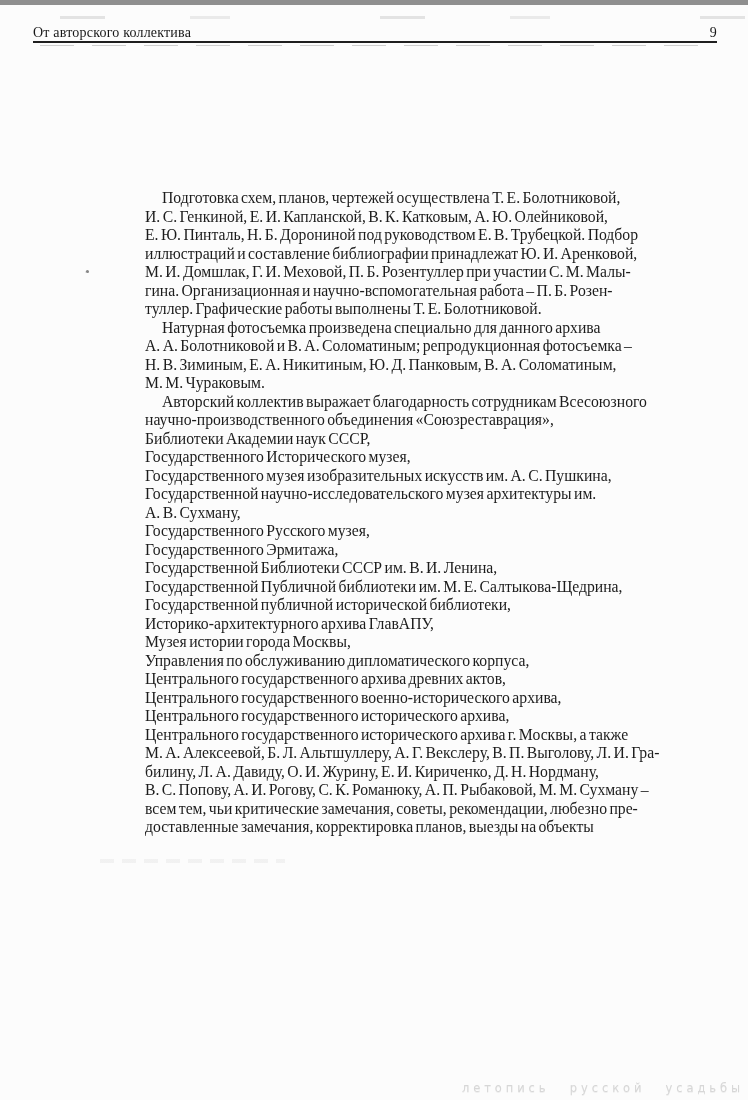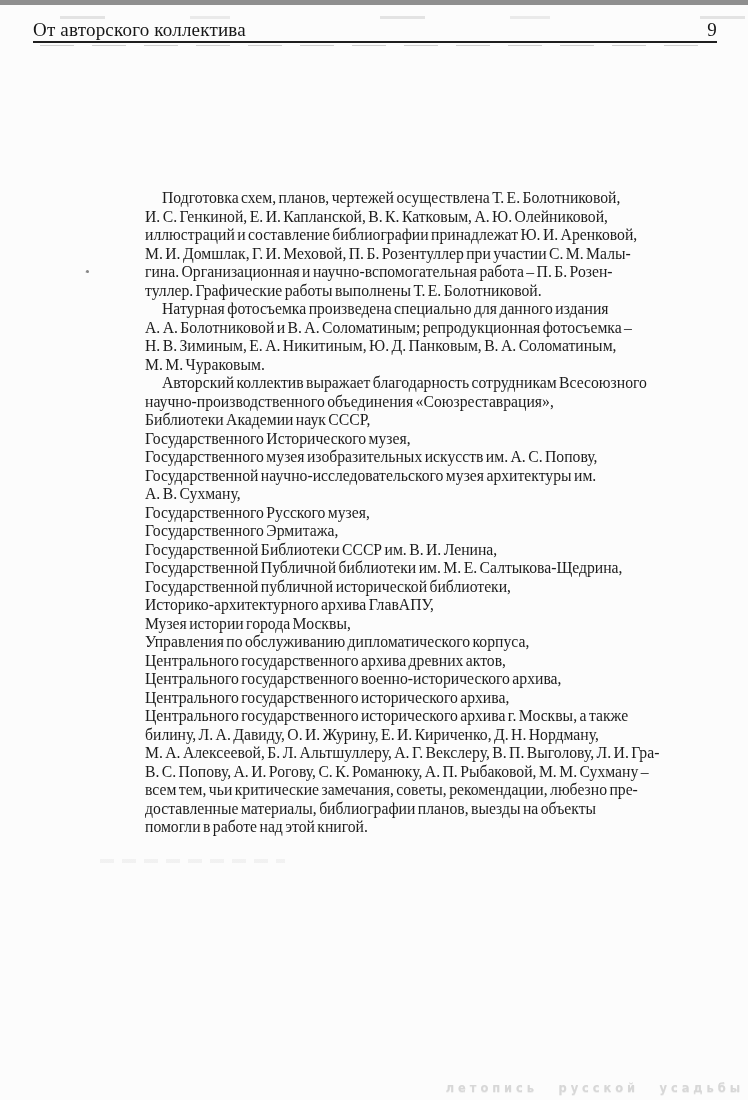--- a/index.html
+++ b/index.html
@@ -23,21 +23,21 @@
   .scan-noise{
     position:absolute;left:0;top:16px;width:748px;height:3px;
     background:repeating-linear-gradient(90deg,
       transparent 0 60px, #e3e3e3 60px 105px,
       transparent 105px 190px, #eaeaea 190px 230px,
       transparent 230px 320px);
   }
   .running-header{
     position:absolute;left:33px;top:25px;width:684px;height:16px;
     display:flex;justify-content:space-between;align-items:flex-end;
-    font-size:19px;color:#161616;letter-spacing:0.2px;
+    font-size:14px;color:#161616;letter-spacing:0.2px;
   }
   .header-rule{
     position:absolute;left:33px;top:41px;width:684px;height:2px;
     background:#1f1f1f;
   }
   .header-rule-ghost{
     position:absolute;left:40px;top:45px;width:676px;height:1px;
     background:repeating-linear-gradient(90deg,
       #cfcfcf 0 34px, transparent 34px 52px);
   }
@@ -55,21 +55,21 @@
   }
   .bleed-smudge{
     position:absolute;left:100px;top:859px;width:185px;height:4px;
     background:repeating-linear-gradient(90deg,
       #ededed 0 14px, transparent 14px 22px);
     opacity:.7;
   }
   .watermark{
     position:absolute;right:4px;bottom:5px;
     font-family:"DejaVu Sans","Liberation Sans",sans-serif;
-    font-size:11.5px;font-weight:700;
+    font-size:11.5px;font-weight:400;
     color:#d7d7d7;
     letter-spacing:0.34em;word-spacing:1.1em;
     text-shadow:0 1px 0 #efefef;
     white-space:nowrap;
   }
 </style>
 </head>
 <body>
 
 <div class="page">
@@ -82,52 +82,52 @@
     <span>9</span>
   </div>
   <div class="header-rule"></div>
   <div class="header-rule-ghost"></div>
 
   <div class="speck"></div>
 
   <div class="body-text">
       <div class="line indent">Подготовка схем, планов, чертежей осуществлена Т. Е. Болотниковой,</div>
       <div class="line">И. С. Генкиной, Е. И. Капланской, В. К. Катковым, А. Ю. Олейниковой,</div>
+      <div class="line">Е. Ю. Пинталь, Н. Б. Дорониной под руководством Е. В. Трубецкой. Подбор</div>
       <div class="line">иллюстраций и составление библиографии принадлежат Ю. И. Аренковой,</div>
       <div class="line">М. И. Домшлак, Г. И. Меховой, П. Б. Розентуллер при участии С. М. Малы-</div>
       <div class="line">гина. Организационная и научно-вспомогательная работа – П. Б. Розен-</div>
       <div class="line">туллер. Графические работы выполнены Т. Е. Болотниковой.</div>
-      <div class="line indent">Натурная фотосъемка произведена специально для данного издания</div>
+      <div class="line indent">Натурная фотосъемка произведена специально для данного архива</div>
       <div class="line">А. А. Болотниковой и В. А. Соломатиным; репродукционная фотосъемка –</div>
       <div class="line">Н. В. Зиминым, Е. А. Никитиным, Ю. Д. Панковым, В. А. Соломатиным,</div>
       <div class="line">М. М. Чураковым.</div>
       <div class="line indent">Авторский коллектив выражает благодарность сотрудникам Всесоюзного</div>
       <div class="line">научно-производственного объединения «Союзреставрация»,</div>
       <div class="line">Библиотеки Академии наук СССР,</div>
       <div class="line">Государственного Исторического музея,</div>
-      <div class="line">Государственного музея изобразительных искусств им. А. С. Попову,</div>
+      <div class="line">Государственного музея изобразительных искусств им. А. С. Пушкина,</div>
       <div class="line">Государственной научно-исследовательского музея архитектуры им.</div>
       <div class="line">А. В. Сухману,</div>
       <div class="line">Государственного Русского музея,</div>
       <div class="line">Государственного Эрмитажа,</div>
       <div class="line">Государственной Библиотеки СССР им. В. И. Ленина,</div>
       <div class="line">Государственной Публичной библиотеки им. М. Е. Салтыкова-Щедрина,</div>
       <div class="line">Государственной публичной исторической библиотеки,</div>
       <div class="line">Историко-архитектурного архива ГлавАПУ,</div>
       <div class="line">Музея истории города Москвы,</div>
       <div class="line">Управления по обслуживанию дипломатического корпуса,</div>
       <div class="line">Центрального государственного архива древних актов,</div>
       <div class="line">Центрального государственного военно-исторического архива,</div>
       <div class="line">Центрального государственного исторического архива,</div>
       <div class="line">Центрального государственного исторического архива г. Москвы, а также</div>
+      <div class="line">М. А. Алексеевой, Б. Л. Альтшуллеру, А. Г. Векслеру, В. П. Выголову, Л. И. Гра-</div>
       <div class="line">билину, Л. А. Давиду, О. И. Журину, Е. И. Кириченко, Д. Н. Нордману,</div>
-      <div class="line">М. А. Алексеевой, Б. Л. Альтшуллеру, А. Г. Векслеру, В. П. Выголову, Л. И. Гра-</div>
       <div class="line">В. С. Попову, А. И. Рогову, С. К. Романюку, А. П. Рыбаковой, М. М. Сухману –</div>
       <div class="line">всем тем, чьи критические замечания, советы, рекомендации, любезно пре-</div>
-      <div class="line">доставленные материалы, библиографии планов, выезды на объекты</div>
-      <div class="line">помогли в работе над этой книгой.</div>
+      <div class="line">доставленные замечания, корректировка планов, выезды на объекты</div>
     </div>
 
   <div class="bleed-smudge"></div>
 
   <div class="watermark">летопись русской усадьбы</div>
 
 </div>
 
 </body></html>

